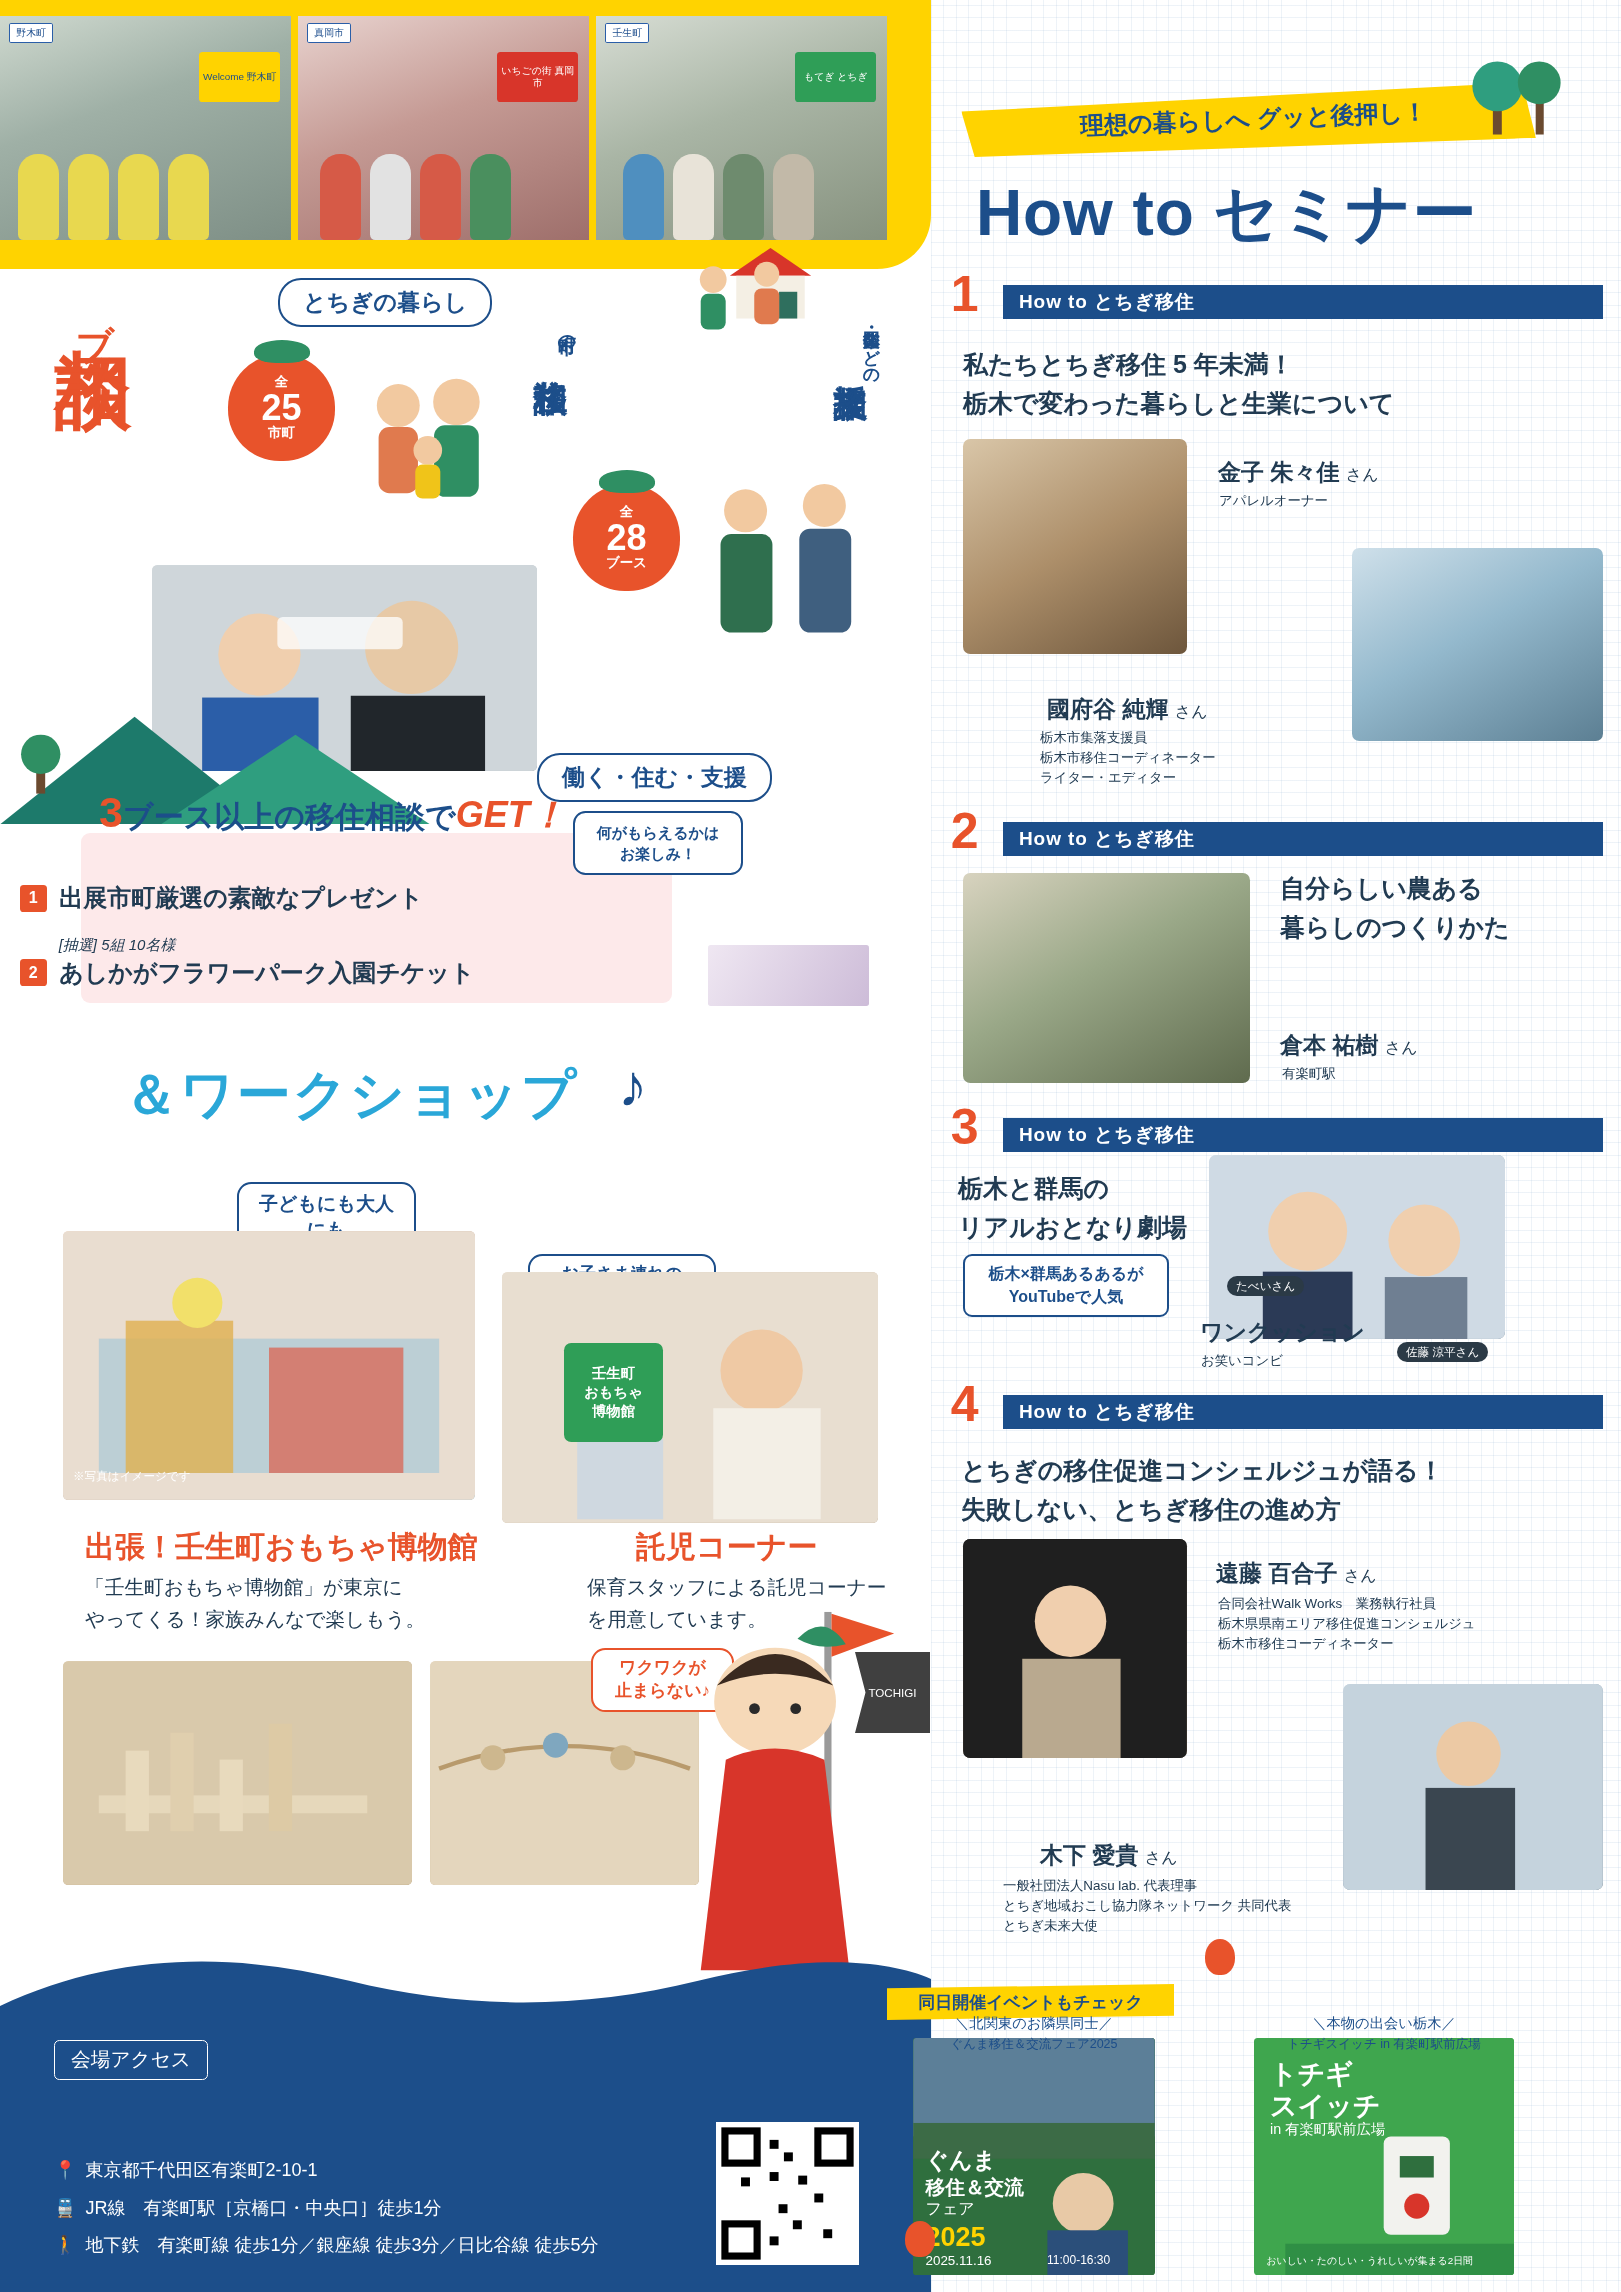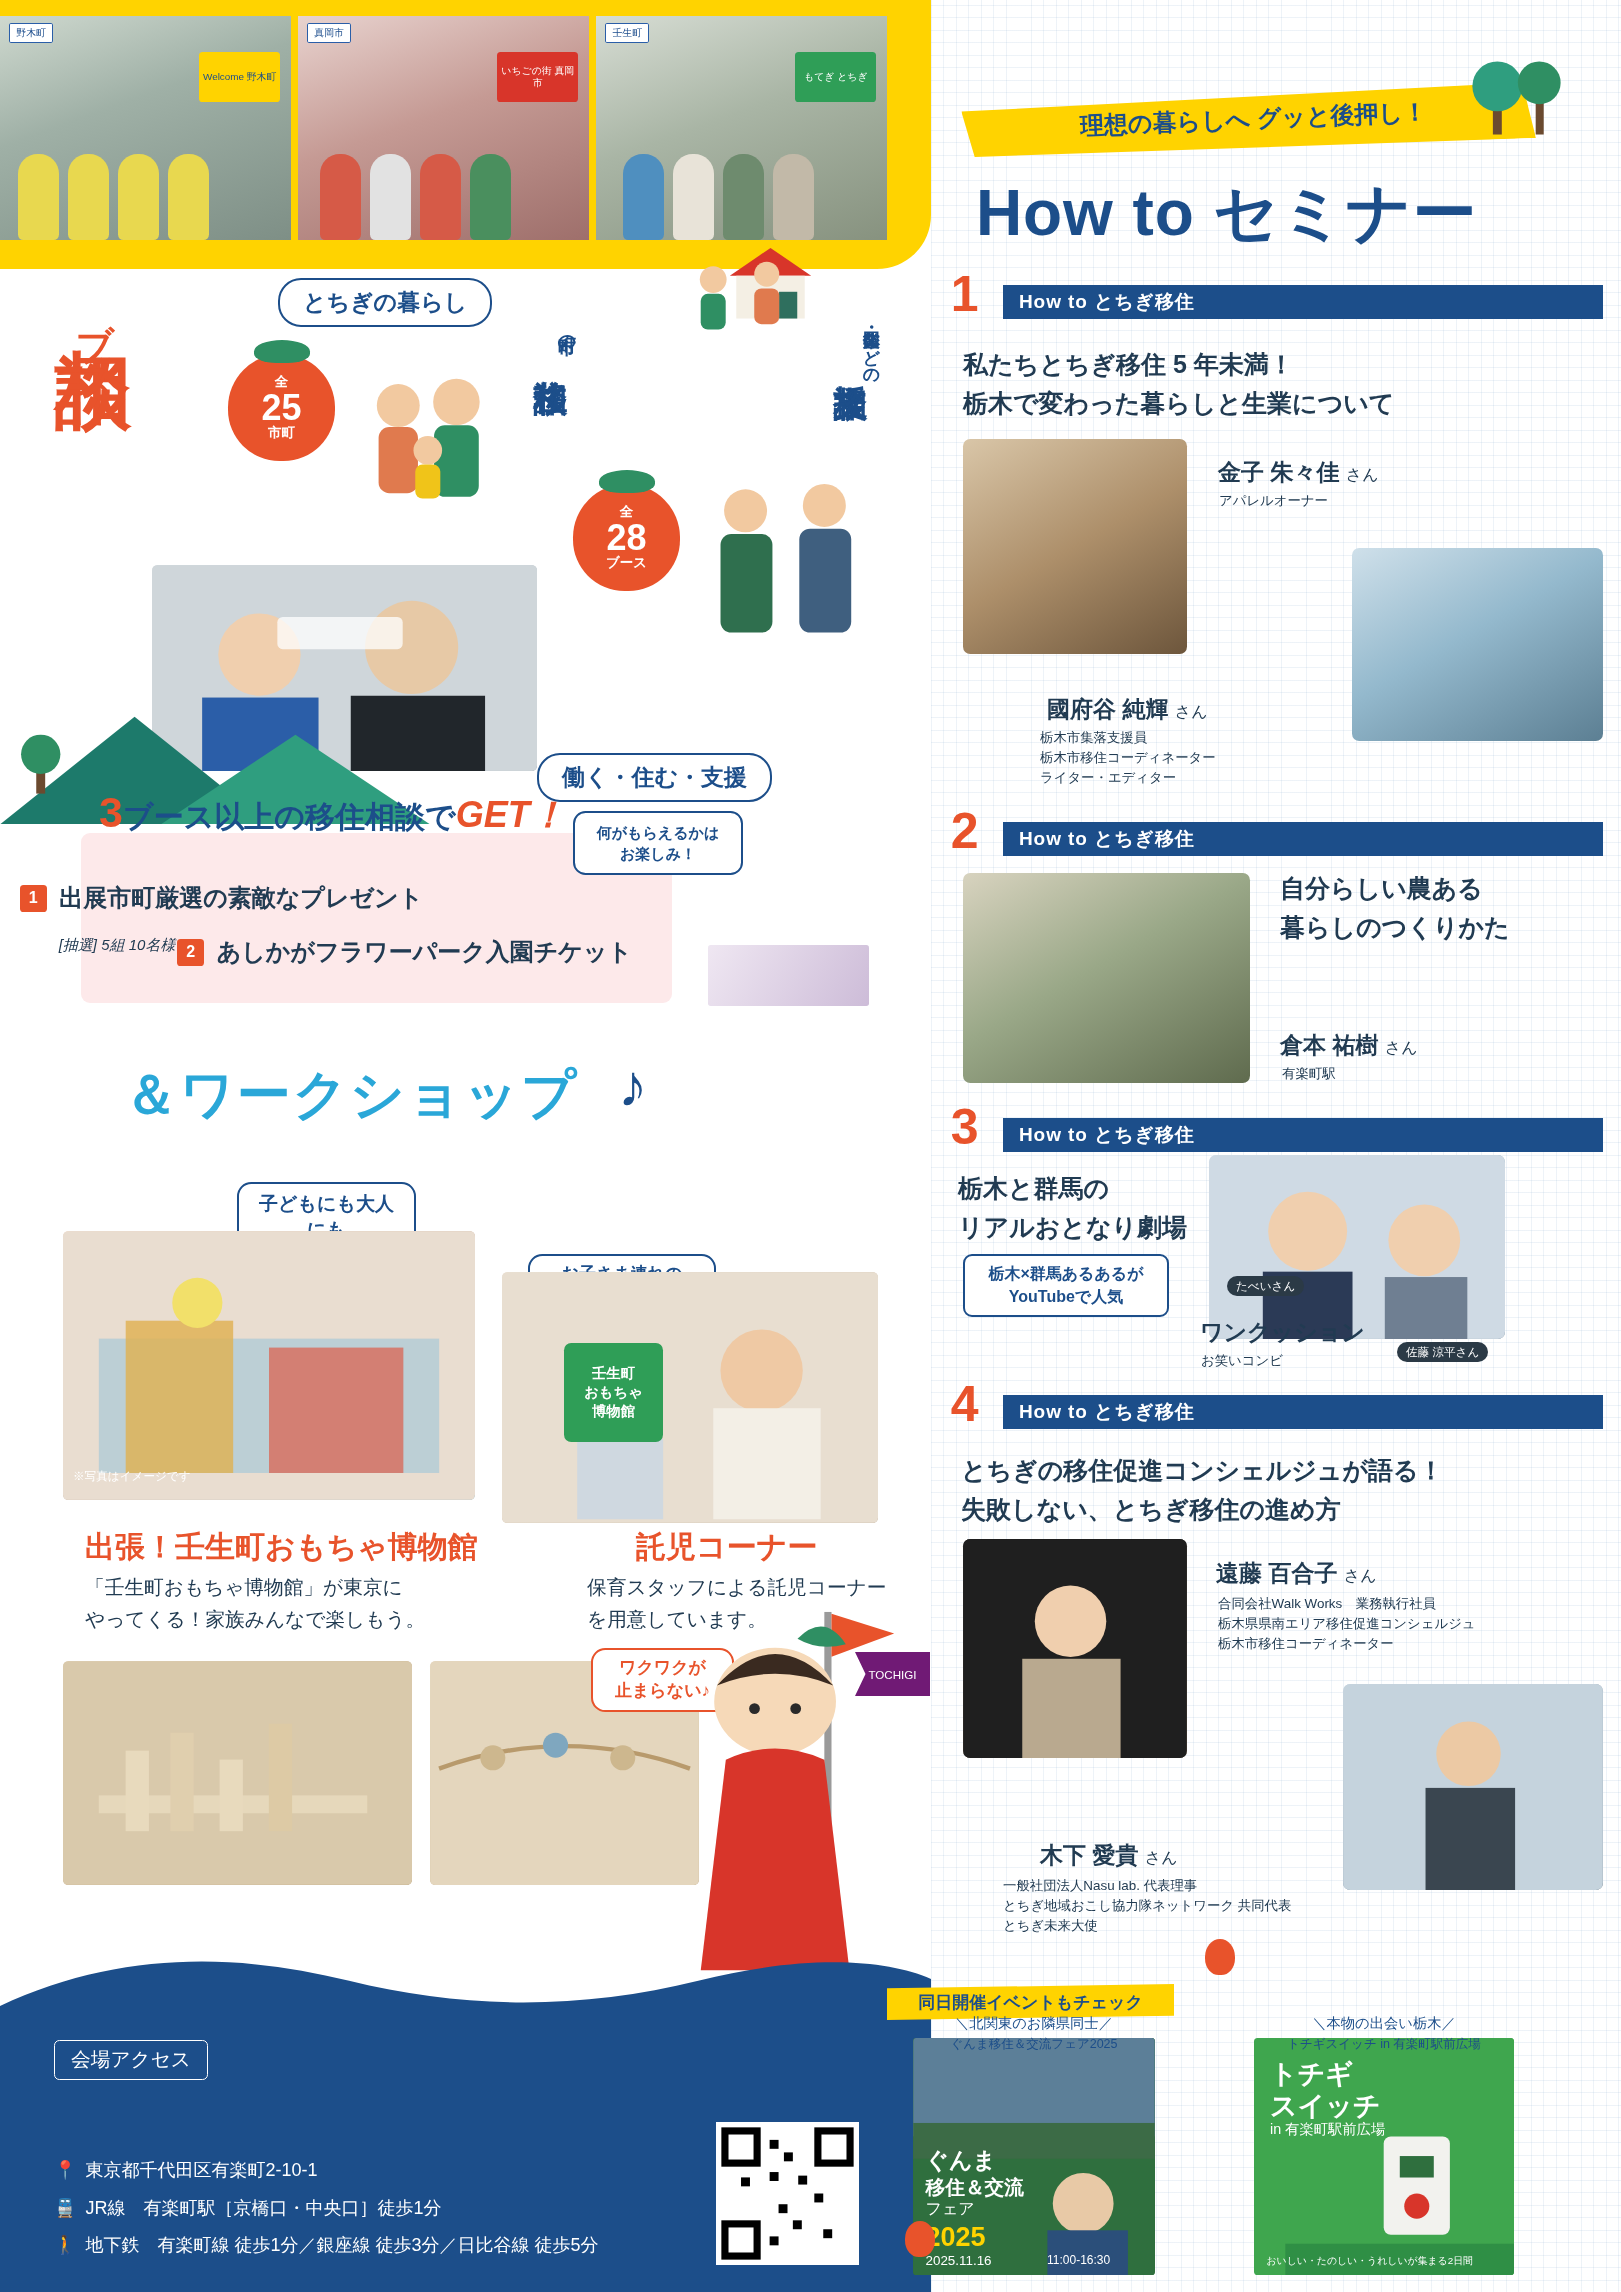--- a/index.html
+++ b/index.html
@@ -341,21 +341,21 @@
     </div>
 
     <div class="present-head">
       <span class="num">3</span><span>ブース以上の移住相談で</span><span class="get">GET！</span>
     </div>
     <div class="present-box"></div>
     <div class="pr-row" style="top:882px;">
       <span class="pr-num">1</span>
       <span class="pr-text">出展市町厳選の素敵なプレゼント</span>
     </div>
-    <div class="pr-row" style="top:936px; flex-direction:row; align-items:flex-start; gap:1.8px;">
+    <div class="pr-row" style="top:936px; flex-direction:column; align-items:flex-start; gap:1.8px;">
       <span class="pr-sub" style="margin-left:39px;">[抽選] 5組 10名様</span>
       <span style="display:flex; align-items:center; gap:12.5px;">
         <span class="pr-num">2</span>
         <span class="pr-text">あしかがフラワーパーク入園チケット</span>
       </span>
     </div>
     <div class="callout" style="white-space:pre-line;">何がもらえるかは
 お楽しみ！</div>
     <div class="ticket-img"></div>
 
@@ -428,21 +428,21 @@
     <svg class="girl" viewBox="0 0 230 440">
       <rect x="150" y="10" width="8" height="250" fill="#9a9a9a"></rect>
       <path d="M158 12 L228 34 L158 60 Z" fill="#e8532b"></path>
       <ellipse cx="95" cy="110" rx="68" ry="60" fill="#f6d9b8"></ellipse>
       <path d="M30 92 q65 -70 130 0 q-65 -26 -130 0" fill="#3a2a20"></path>
       <path d="M120 40 q30 -30 54 6 q-30 8 -54 -6" fill="#2f8f63"></path>
       <circle cx="72" cy="118" r="6" fill="#2a2a2a"></circle>
         <circle cx="118" cy="118" r="6" fill="#2a2a2a"></circle>
       <path d="M40 175 q55 -25 110 0 l28 235 l-166 0 z" fill="#d8352a"></path>
     </svg>
-    <div style="position:absolute; left:855px; top:1652px; width:75px; height:44px; background:#701a75; clip-path: polygon(0 0,100% 0,100% 100%,0 100%,14% 50%); color:#fff; font-size:11.6px; display:flex; align-items:center; justify-content:center;">TOCHIGI</div>
+    <div style="position:absolute; left:855px; top:1652px; width:75px; height:81px; background:#404040; clip-path: polygon(0 0,100% 0,100% 100%,0 100%,14% 50%); color:#fff; font-size:11.6px; display:flex; align-items:center; justify-content:center;">TOCHIGI</div>
 
     <svg class="wave" viewBox="0 0 1040 70" preserveAspectRatio="none">
       <path d="M0,70 C130,10 260,10 390,42 C520,74 650,74 780,42 C900,12 990,18 1040,40 L1040,70 Z" fill="#1c4e8a"></path>
     </svg>
 
     <div class="footer">
       <div class="acc-pill">会場アクセス</div>
       <div class="acc-line" style="top:152px;">
         <span>📍</span>
         <span>東京都千代田区有楽町2-10-1</span>

